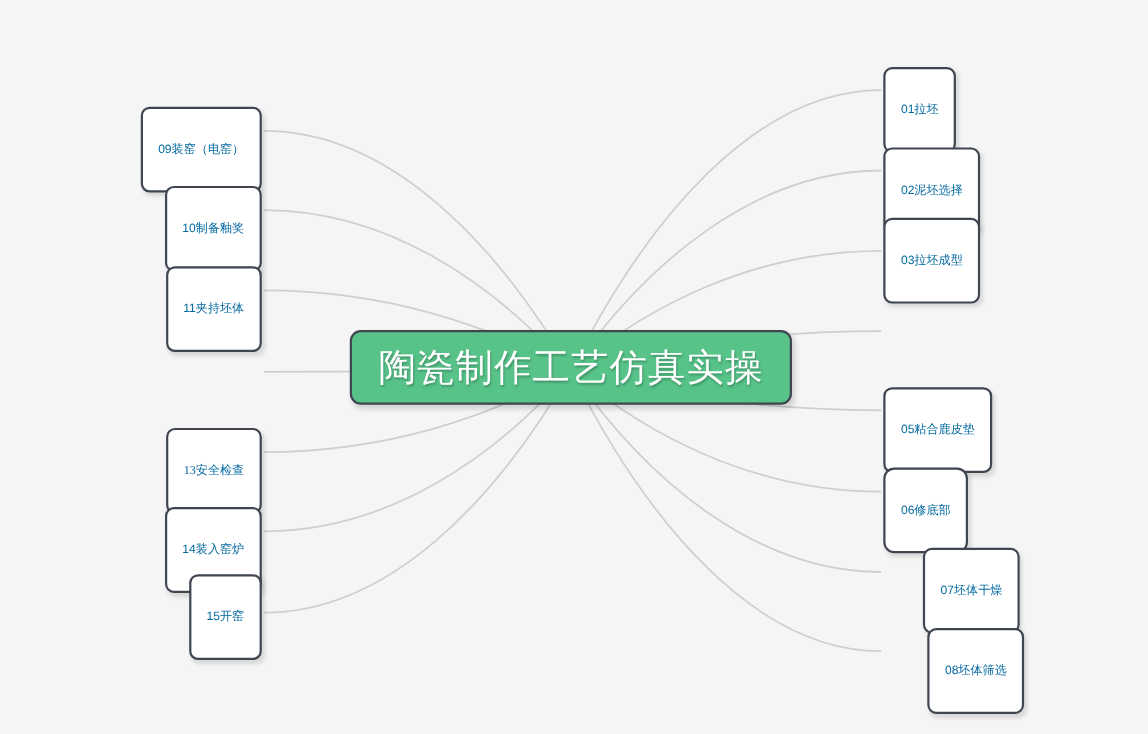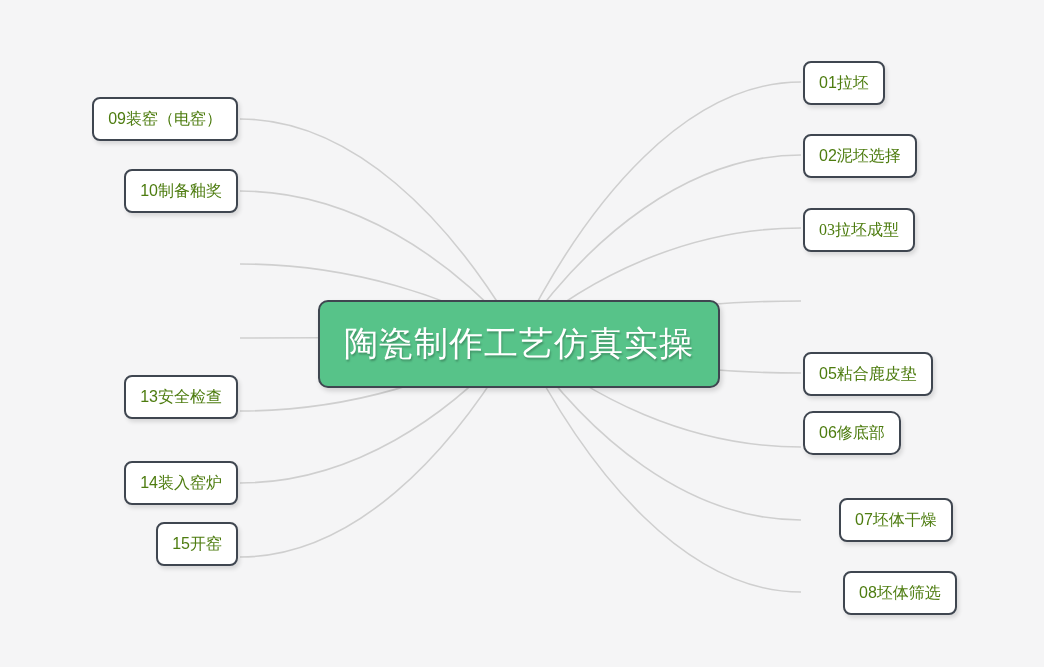--- a/index.html
+++ b/index.html
@@ -25,54 +25,54 @@
     fill: none;
     stroke: #cfcfcf;
     stroke-width: 1.6;
   }
   .node {
     position: absolute;
     box-sizing: border-box;
     background: #ffffff;
     border: 2px solid #3f4650;
     border-radius: 8px;
-    padding: 9px 14px;
-    font-size: 16px;
+    padding: 26px 14px;
+    font-size: 11px;
     line-height: 22px;
-    color: #4d7c0f;
+    color: #0369a1;
     white-space: nowrap;
     box-shadow: 2px 3px 4px rgba(0,0,0,0.12);
     cursor: pointer;
   }
   
   .nl { right: 806px; }
   .nl1 { top: 97px; }
   .nl2 { top: 169px; }
   .nl3 { top: 242px; }
   .nl4 { top: 316px; }
-  .nl5 { top: 375px; }
+  .nl5 { top: 389px; font-family: Liberation Serif, serif; }
   .nl6 { top: 461px; }
   .nl7 { top: 522px; }
   
   .nr { left: 803px; }
   .nr1 { top: 61px; }
   .nr2 { top: 134px; text-align: right; }
-  .nr3 { top: 208px; font-family: Liberation Serif, serif; }
+  .nr3 { top: 198px; }
   .nr4 { top: 280px; }
   .nr5 { top: 352px; text-align: right; }
-  .nr6 { top: 411px; border-radius: 10px; }
+  .nr6 { top: 425px; border-radius: 10px; }
   .nr7 { top: 498px; margin-left: 36px; }
   .nr8 { top: 571px; margin-left: 40px; }
   .center-node {
     position: absolute;
     box-sizing: border-box;
     left: 318px;
     top: 300px;
     width: 402px;
-    height: 88px;
+    height: 68px;
     background: #57c389;
     border: 2px solid #3f4650;
     border-radius: 10px;
     display: flex;
     align-items: center;
     justify-content: center;
     color: #ffffff;
     font-size: 34px;
     letter-spacing: 1px;
     white-space: nowrap;
@@ -99,20 +99,21 @@
     <path d="M519 337 C589 277 688 228 801 228"></path>
     <path d="M519 337 C589 317 688 301 801 301"></path>
     <path d="M519 337 C589 357 688 373 801 373"></path>
     <path d="M519 337 C589 397 688 447 801 447"></path>
     <path d="M519 337 C589 438 688 520 801 520"></path>
     <path d="M519 337 C589 477 688 592 801 592"></path>
   </svg>
 
   <div class="node nl nl1">09装窑（电窑）</div>
   <div class="node nl nl2">10制备釉奖</div>
+  <div class="node nl nl3">11夹持坯体</div>
   <div class="node nl nl5">13安全检查</div>
   <div class="node nl nl6">14装入窑炉</div>
   <div class="node nl nl7">15开窑</div>
 
   <div class="node nr nr1">01拉坯</div>
   <div class="node nr nr2">02泥坯选择</div>
   <div class="node nr nr3">03拉坯成型</div>
   <div class="node nr nr5">05粘合鹿皮垫</div>
   <div class="node nr nr6">06修底部</div>
   <div class="node nr nr7">07坯体干燥</div>

